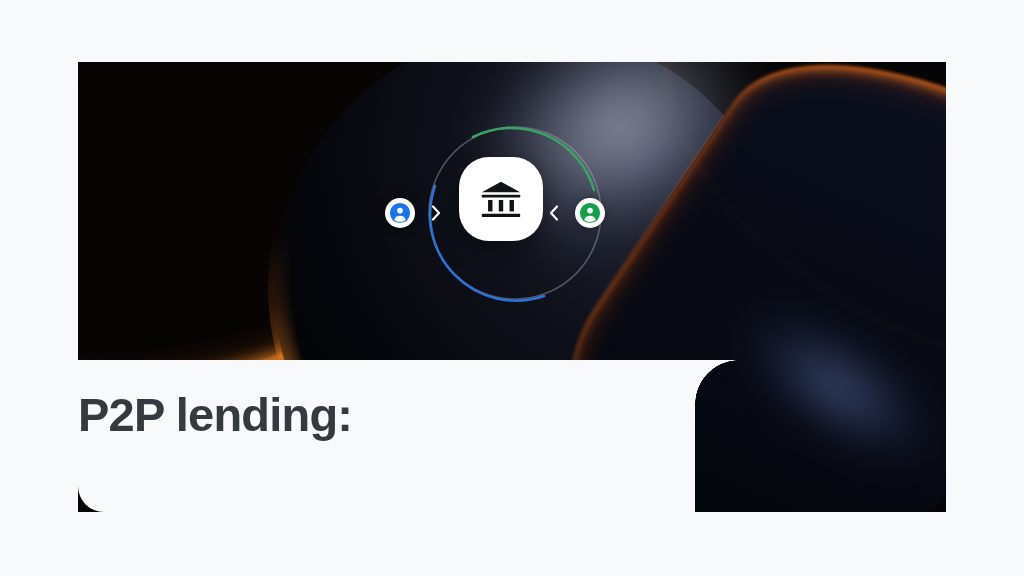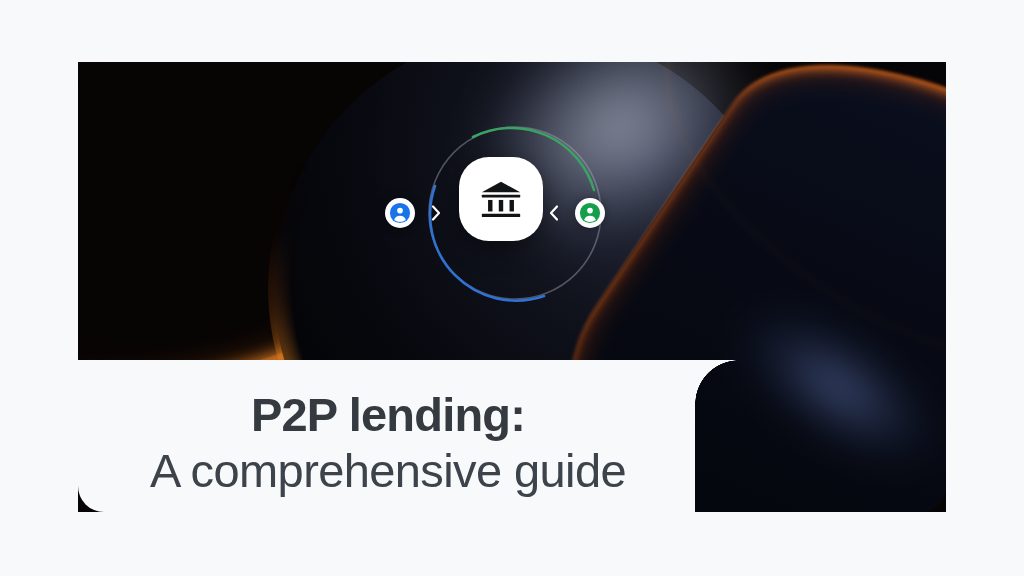--- a/index.html
+++ b/index.html
@@ -13,21 +13,20 @@
     font-family: "Liberation Sans", sans-serif;
     overflow: hidden;
     position: relative;
   }
 
   #stage {
     position: absolute;
     inset: 0;
     width: 936px;
     height: 576px;
-    text-align: center;
   }
 
   
   .hero-card {
     position: absolute;
     left: 78px;
     top: 62px;
     width: 868px;
     height: 450px;
     overflow: hidden;
@@ -375,16 +374,15 @@
       </div>
 
       <div class="hero-notch-mask"></div>
       <div class="hero-notch-round"></div>
 
     </div>
   </div>
 
   <div class="title-block">
     <div class="title-line1">P2P lending:</div>
-    <div class="title-line2">A comprehensive guide</div>
   </div>
 
 </div>
 
 </body></html>

